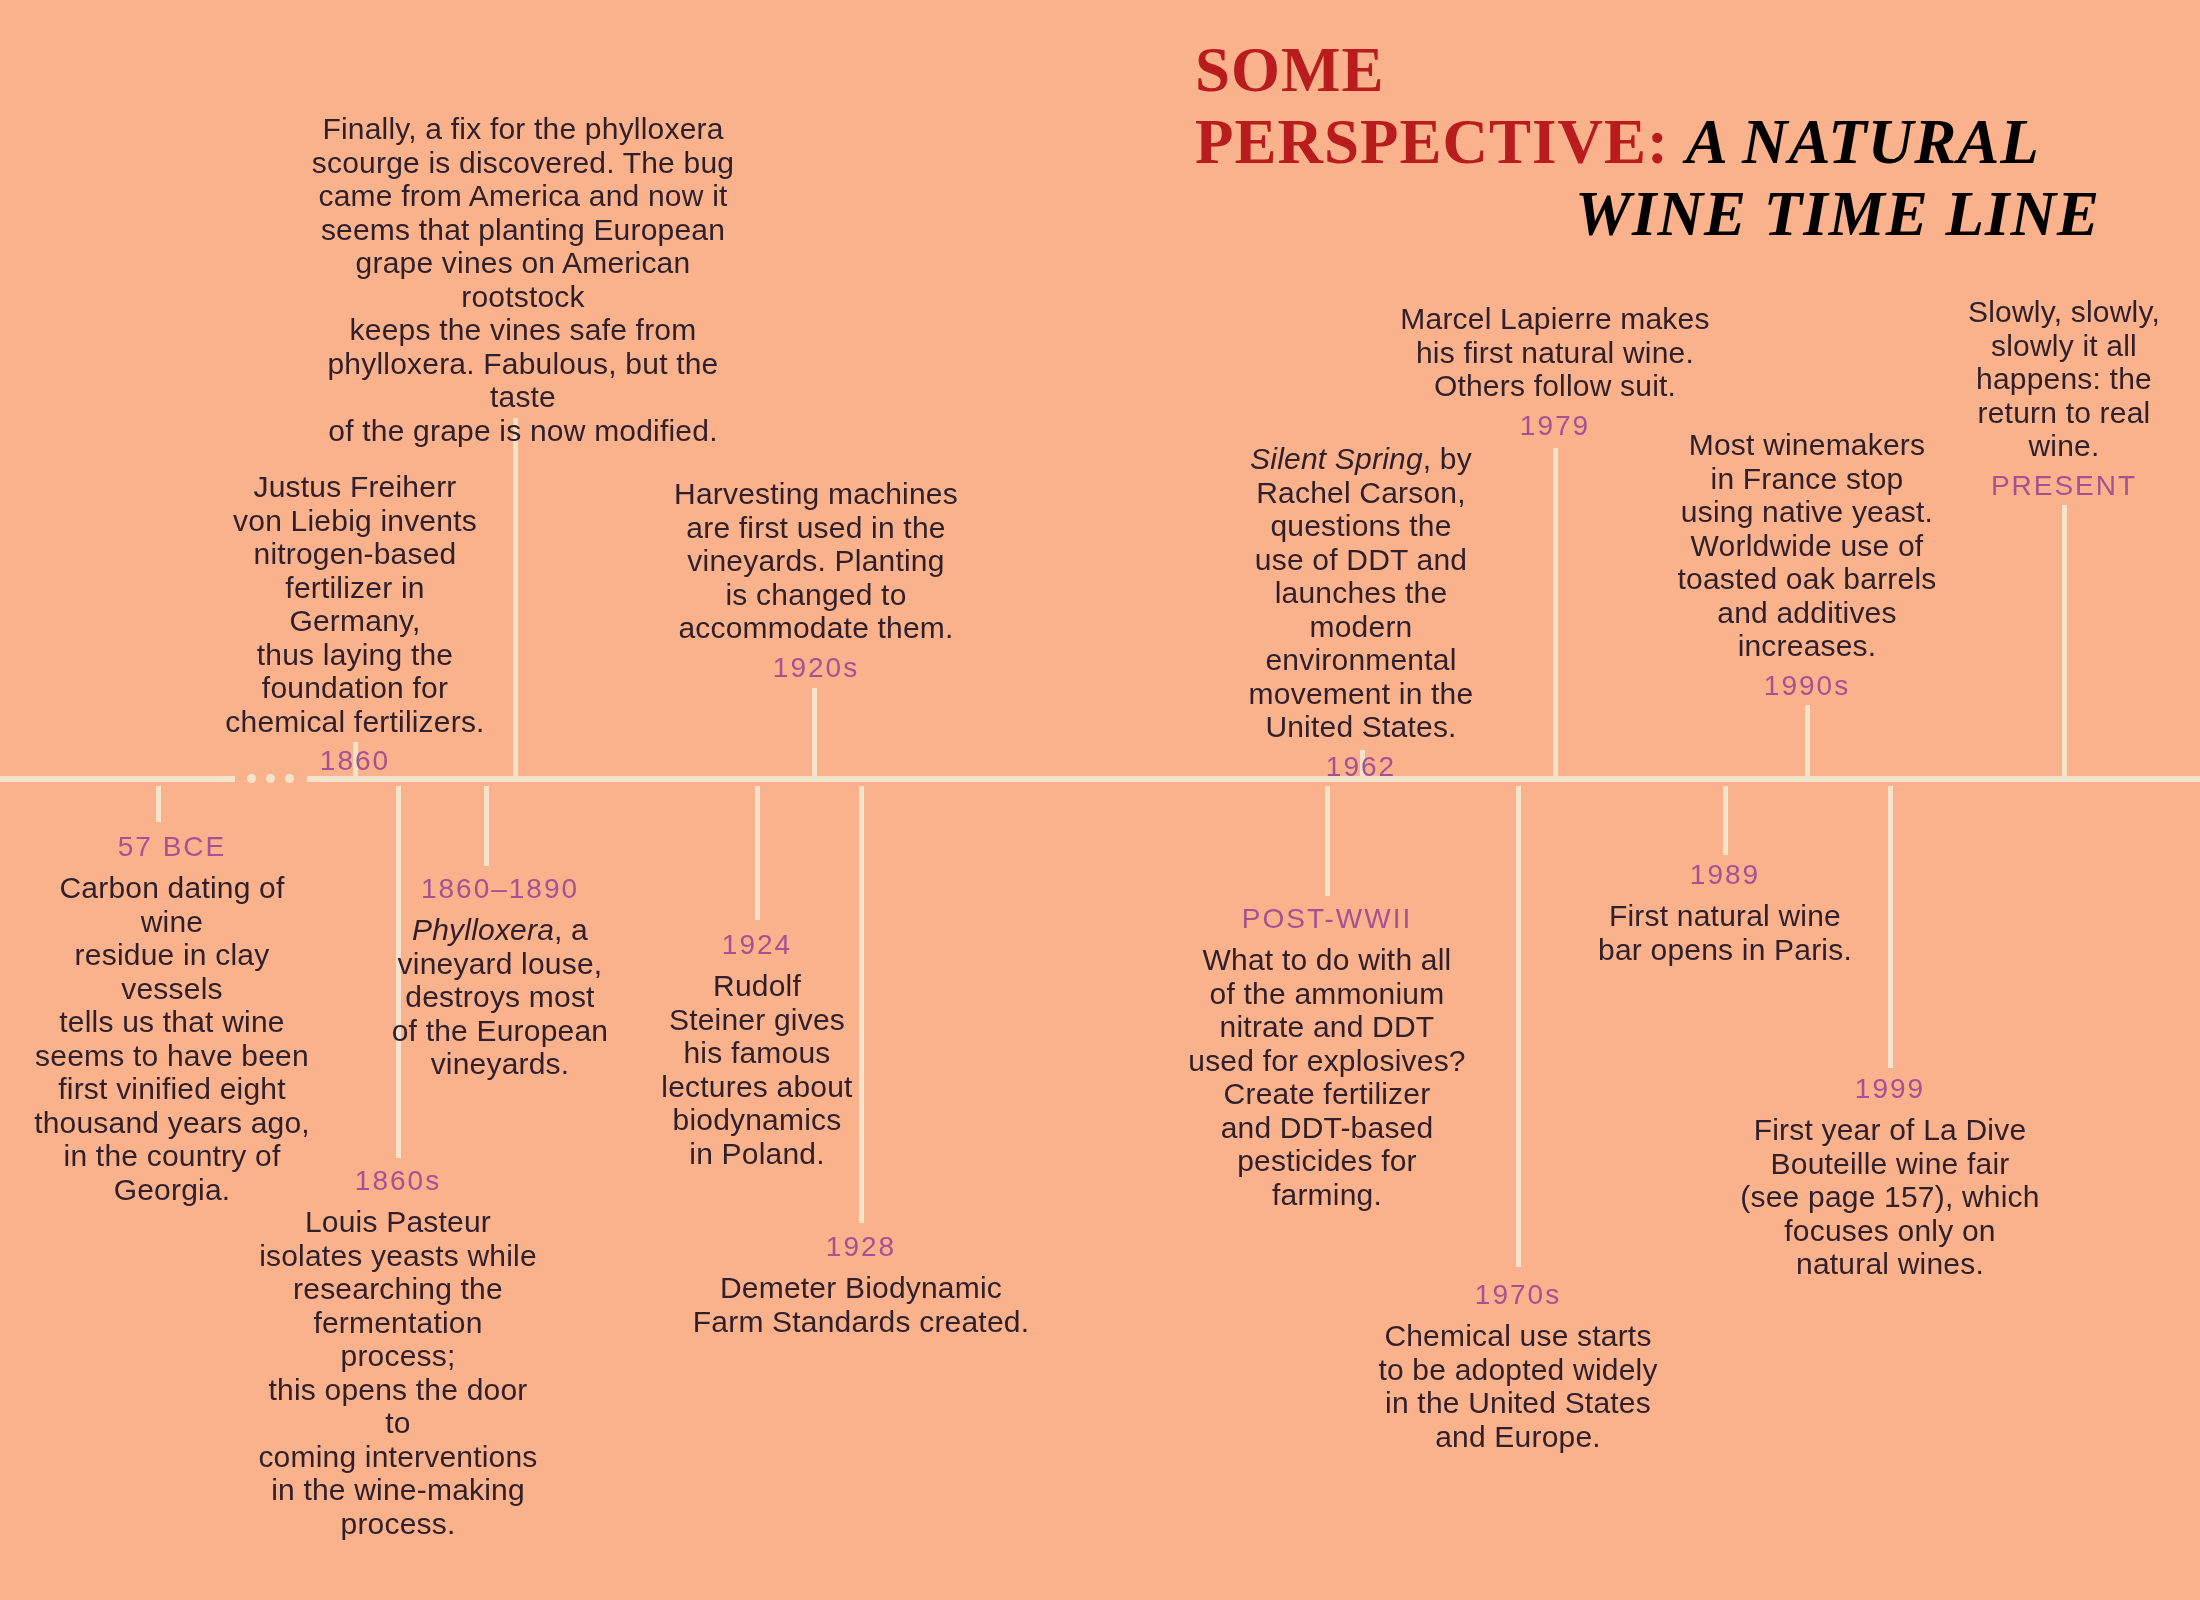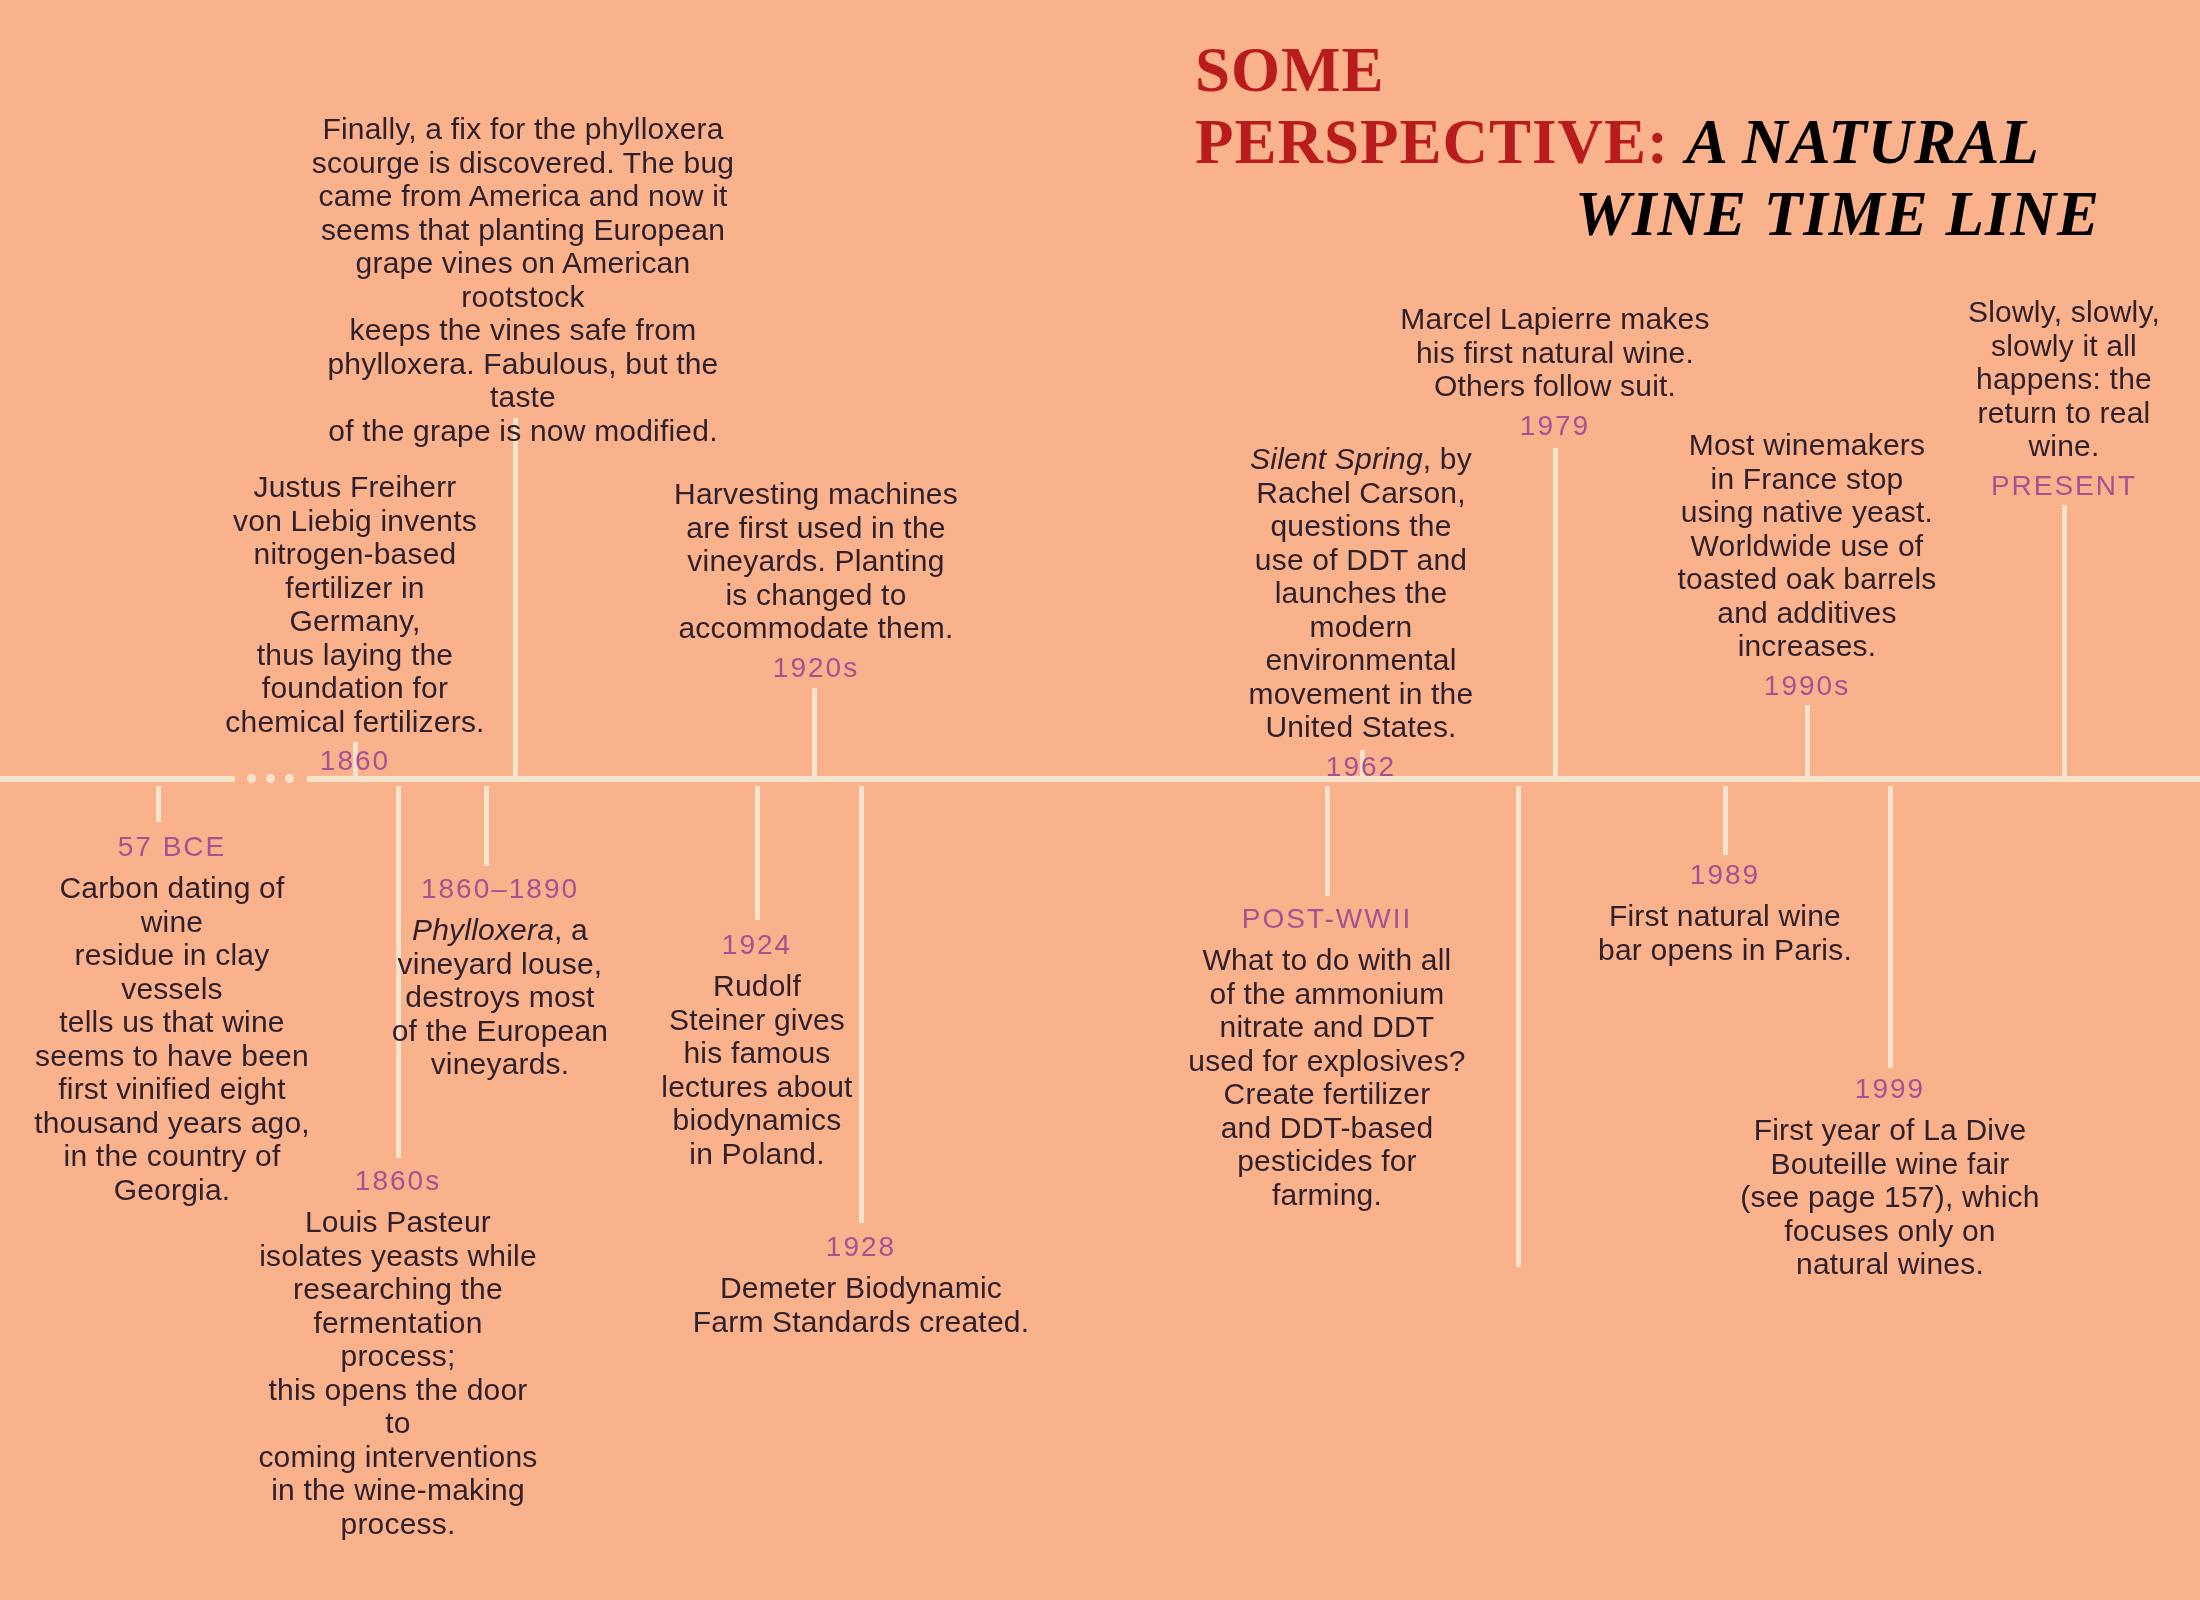--- a/index.html
+++ b/index.html
@@ -240,20 +240,27 @@
     <p class="body">What to do with all
 of the ammonium
 nitrate and DDT
 used for explosives?
 Create fertilizer
 and DDT-based
 pesticides for
 farming.</p>
   </div>
 
+  <div id="ev-1970s" class="event below">
+    <div class="date">1970s</div>
+    <p class="body">Chemical use starts
+to be adopted widely
+in the United States
+and Europe.</p>
+  </div>
 
   <div id="ev-1989" class="event below">
     <div class="date">1989</div>
     <p class="body">First natural wine
 bar opens in Paris.</p>
   </div>
 
   <div id="ev-1999" class="event below">
     <div class="date">1999</div>
     <p class="body">First year of La Dive

